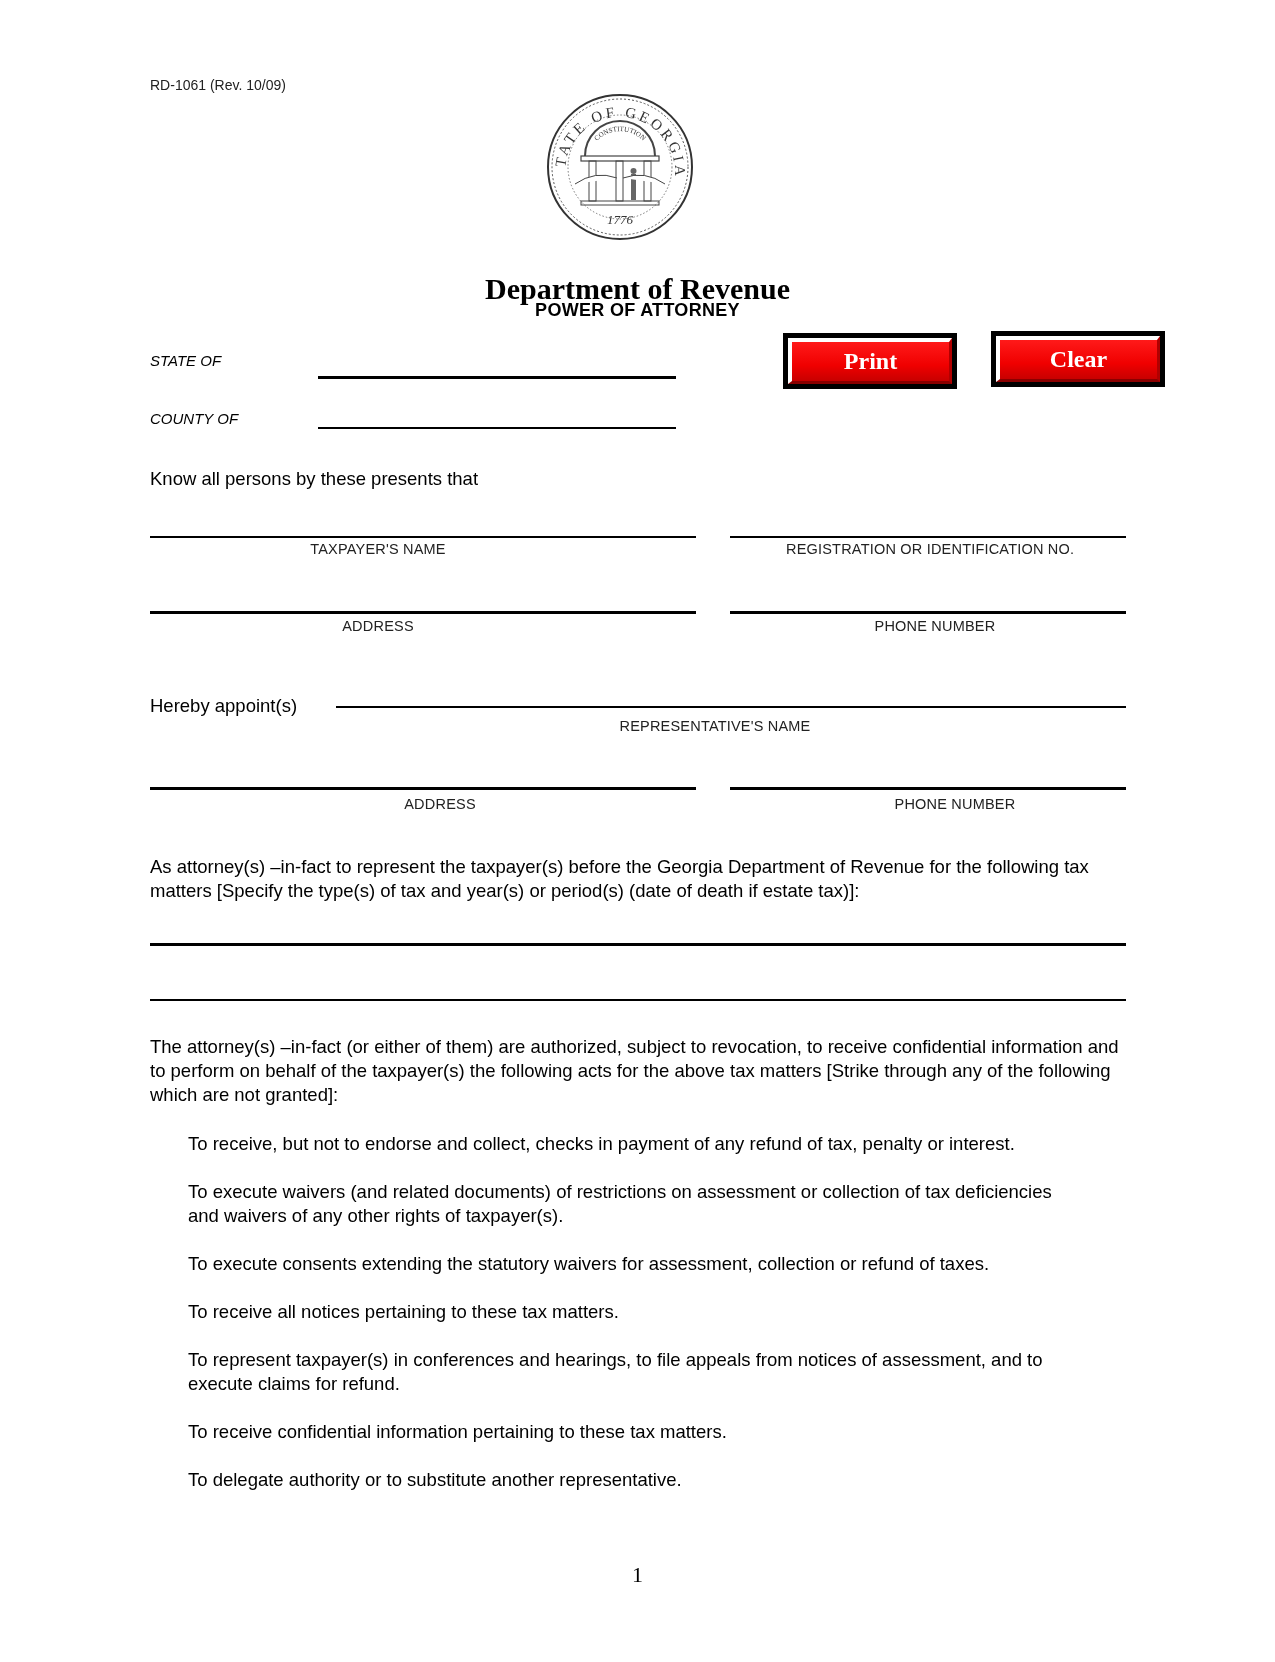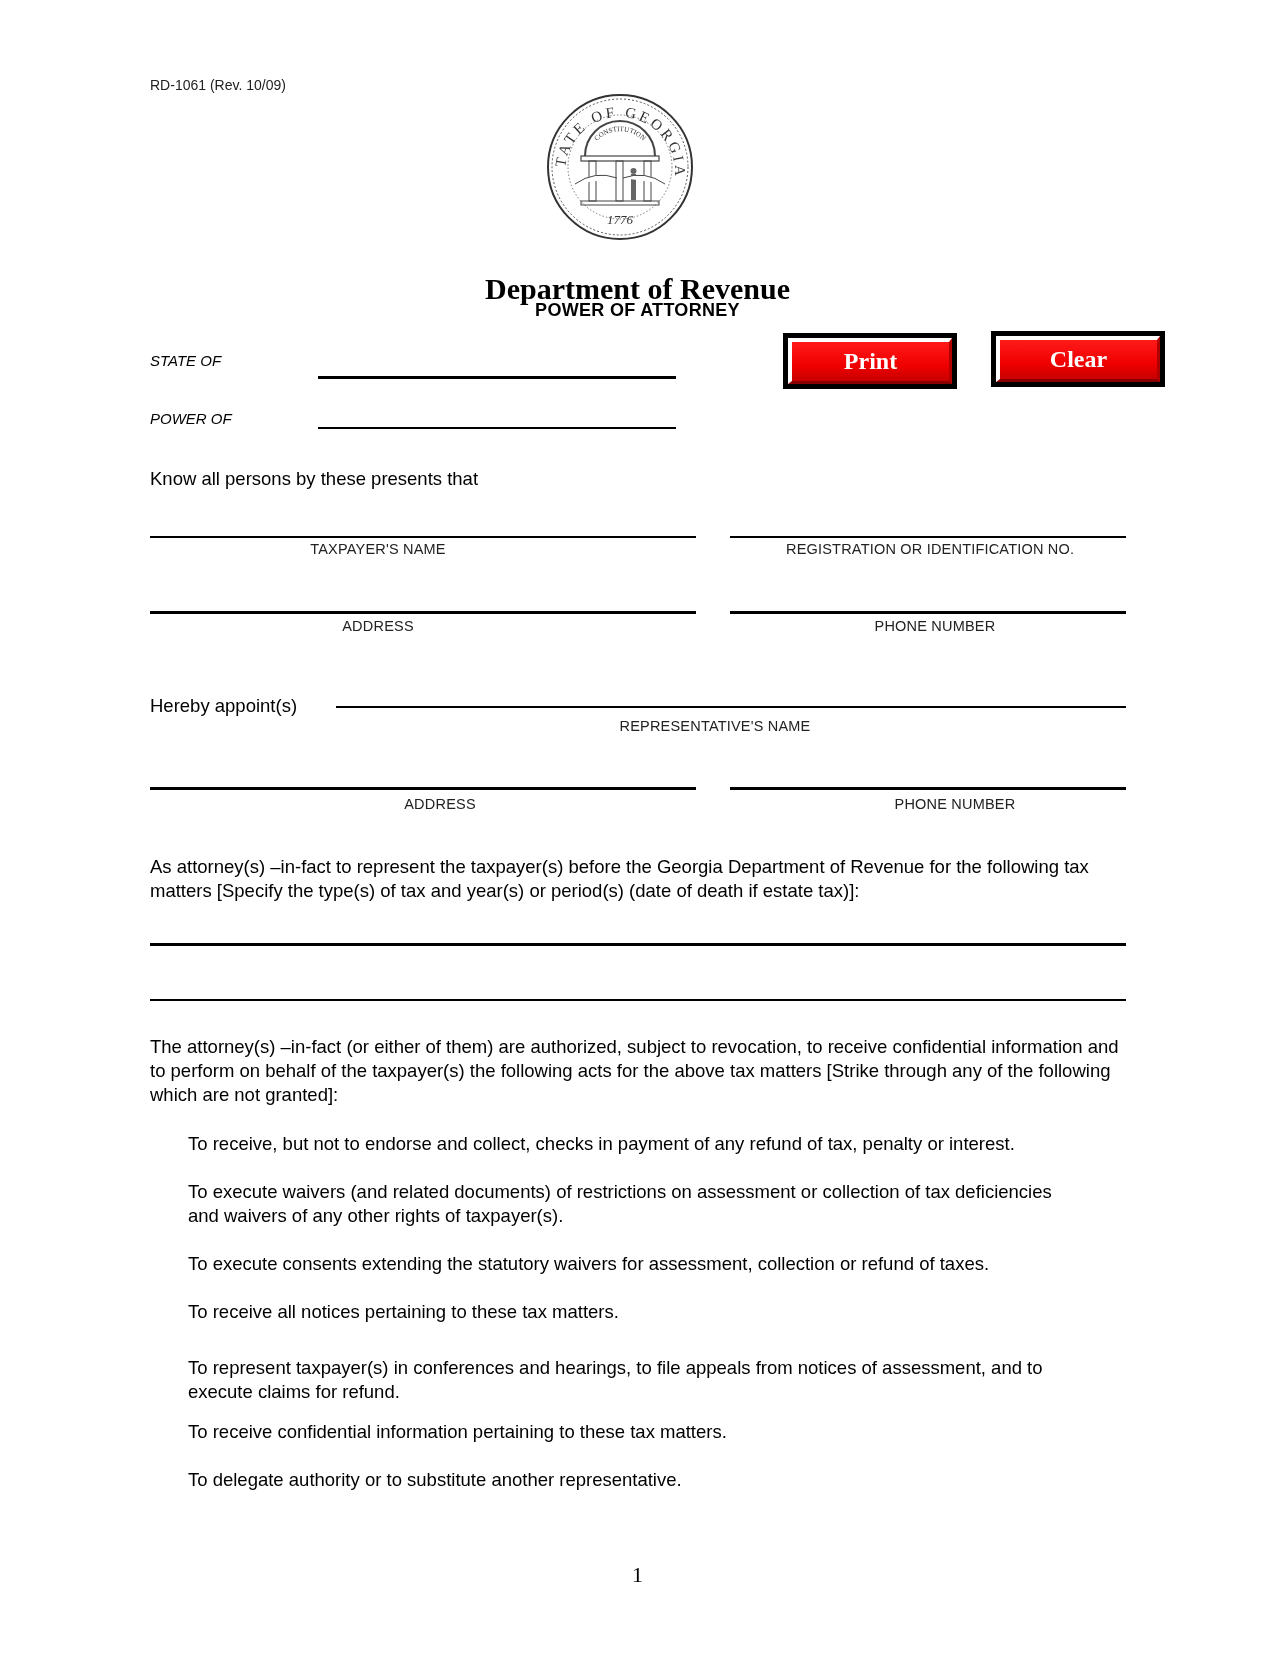--- a/index.html
+++ b/index.html
@@ -58,21 +58,21 @@
   <div class="btn-face">Print</div>
 </div>
 <div class="btn" style="left:963px; top:331px; width:174px; height:56px;">
   <div class="btn-face">Clear</div>
 </div>
 
 <div class="abs big-label state-label">STATE OF</div>
 <input class="field-input" style="left: 318px; top: 348px; width: 358px; height: 28px;" value="">
 <div class="line" style="left:318px; top:376px; width:358px; height:3px;"></div>
 
-<div class="abs big-label county-label">POWER OF</div>
+<div class="abs big-label county-label">COUNTY OF</div>
 <input class="field-input" style="left: 318px; top: 401px; width: 358px; height: 26px;" value="">
 <div class="line" style="left:318px; top:427px; width:358px; height:2px;"></div>
 
 <div class="body-text" style="left:150px; top:467px;">Know all persons by these presents that</div>
 
 <input class="field-input" style="left: 150px; top: 508px; width: 546px; height: 28px;" value="">
 <div class="line" style="left:150px; top:536px; width:546px; height:2px;"></div>
 <div class="caption" style="left:150px; top:541px; width:456px;">TAXPAYER'S NAME</div>
 
 <input class="field-input" style="left: 730px; top: 508px; width: 396px; height: 28px;" value="">
@@ -106,17 +106,17 @@
 <div class="line" style="left:150px; top:943px; width:976px; height:3px;"></div>
 <input class="field-input" style="left: 150px; top: 971px; width: 976px; height: 28px;" value="">
 <div class="line" style="left:150px; top:999px; width:976px; height:2px;"></div>
 
 <div class="body-text" style="left:150px; top:1035px; width:985px;">The attorney(s) –in-fact (or either of them) are authorized, subject to revocation, to receive confidential information and to perform on behalf of the taxpayer(s) the following acts for the above tax matters [Strike through any of the following which are not granted]:</div>
 
 <div class="acts" style="top:1132px;">To receive, but not to endorse and collect, checks in payment of any refund of tax, penalty or interest.</div>
 <div class="acts" style="top:1180px; width:880px;">To execute waivers (and related documents) of restrictions on assessment or collection of tax deficiencies and waivers of any other rights of taxpayer(s).</div>
 <div class="acts" style="top:1252px;">To execute consents extending the statutory waivers for assessment, collection or refund of taxes.</div>
 <div class="acts" style="top:1300px;">To receive all notices pertaining to these tax matters.</div>
-<div class="acts" style="top:1348px; width:910px;margin-top:8px;">To represent taxpayer(s) in conferences and hearings, to file appeals from notices of assessment, and to execute claims for refund.</div>
+<div class="acts" style="top:1348px; width:910px;">To represent taxpayer(s) in conferences and hearings, to file appeals from notices of assessment, and to execute claims for refund.</div>
 <div class="acts" style="top:1420px;">To receive confidential information pertaining to these tax matters.</div>
 <div class="acts" style="top:1468px;">To delegate authority or to substitute another representative.</div>
 
 <div class="abs page-num">1</div>
 
 </body></html>

